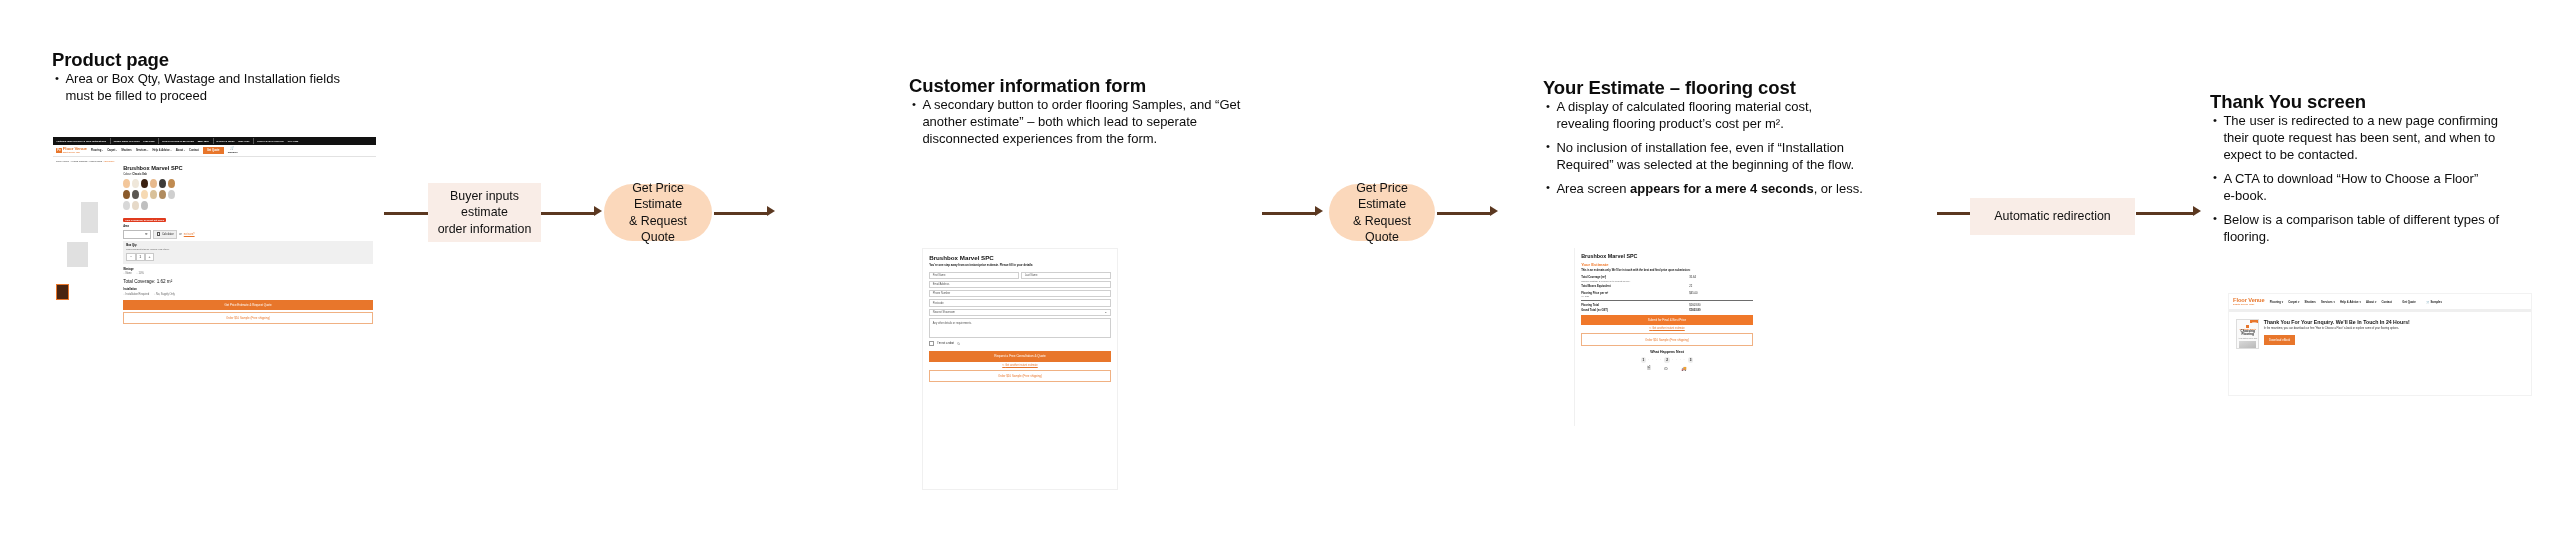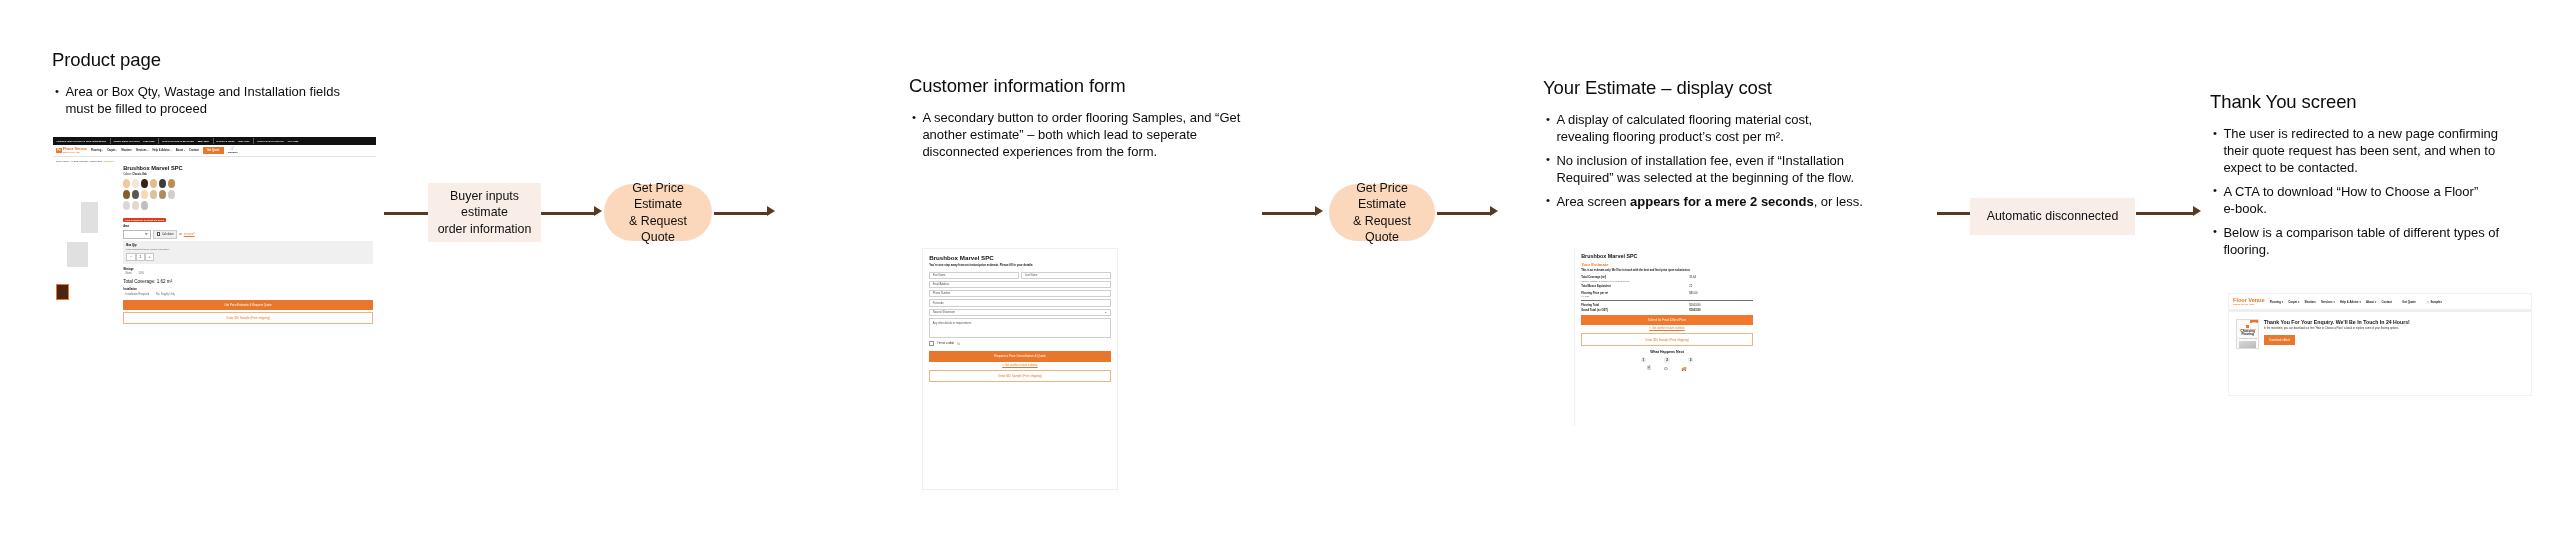--- a/index.html
+++ b/index.html
@@ -9,24 +9,24 @@
     background: #ffffff;
     font-family: "Liberation Sans", sans-serif;
     overflow: hidden;
   }
   #stage { position: relative; width: 2577px; height: 561px; background:#fff; }
 
   
   .col { position: absolute; }
   .col-title {
     font-family: "Liberation Sans", sans-serif;
-    font-size: 18.5px; font-weight: 400; color:#0d0d0d;
+    font-size: 18.5px; font-weight: 700; color:#0d0d0d;
     letter-spacing: -0.1px; white-space: nowrap;
   }
-  .bullets { list-style: none; margin-top: 13px; }
+  .bullets { list-style: none; margin-top: 0; }
   .bullets li {
     position: relative; padding-left: 13.4px;
     font-size: 13px; line-height: 1.30; color:#0d0d0d;
     margin-bottom: 7.2px;
   }
   .bullets li::before {
     content: "•"; position: absolute; left: 3.1px; top: -0.5px;
     font-size: 11.3px; line-height: 1.30;
   }
   .bullets li b { font-weight: 700; }
@@ -386,26 +386,26 @@
 
   <div class="chip pill" style="left:1329px; top:184px; width:106px; height:57px;">Get Price Estimate
 &amp; Request Quote</div>
 
   <div class="arrow" style="left:1437px; top:212px; width:62px;">
     <div class="shaft" style="width:54px;"></div>
     <div class="head" style="left:53px;"></div>
   </div>
 
   <div class="col" style="left:1543px; top:77px; width:340px;">
-    <div class="col-title">Your Estimate – display cost</div>
+    <div class="col-title">Your Estimate – flooring cost</div>
     <ul class="bullets">
       <li style="width:319px;">A display of calculated flooring material cost, revealing flooring product’s cost per m².</li>
       <li style="width:335px;">No inclusion of installation fee, even if “Installation Required” was selected at the beginning of the flow.</li>
       <li style="width:335px;">
-        <span>Area screen </span><b>appears for a mere 2 seconds</b><span>, or less.</span>
+        <span>Area screen </span><b>appears for a mere 4 seconds</b><span>, or less.</span>
       </li>
     </ul>
   </div>
 
   <div class="shot" style="left:1574px; top:248px; width:185px; height:178px; border-left:0.5px solid #f0f0f0;">
     <div class="es">
       <h3>Brushbox Marvel SPC</h3>
       <h4>Your Estimate</h4>
       <div class="disc">This is an estimate-only. We’ll be in touch with the best and final price upon submission:</div>
 
@@ -454,21 +454,21 @@
         <span>⊙</span>
         <span>🚚</span>
       </div>
     </div>
   </div>
 
   <div class="arrow" style="left:1937px; top:212px; width:52px;">
     <div class="shaft" style="width:44px;"></div>
   </div>
 
-  <div class="chip rect" style="left:1970px; top:198px; width:165px; height:37px;">Automatic disconnected</div>
+  <div class="chip rect" style="left:1970px; top:198px; width:165px; height:37px;">Automatic redirection</div>
 
   <div class="arrow" style="left:2136px; top:212px; width:67px;">
     <div class="shaft" style="width:58px;"></div>
     <div class="head" style="left:57px;"></div>
   </div>
 
   <div class="col" style="left:2210px; top:91px; width:350px;">
     <div class="col-title">Thank You screen</div>
     <ul class="bullets">
       <li style="width:304px;">The user is redirected to a new page confirming their quote request has been sent, and when to expect to be contacted.</li>

